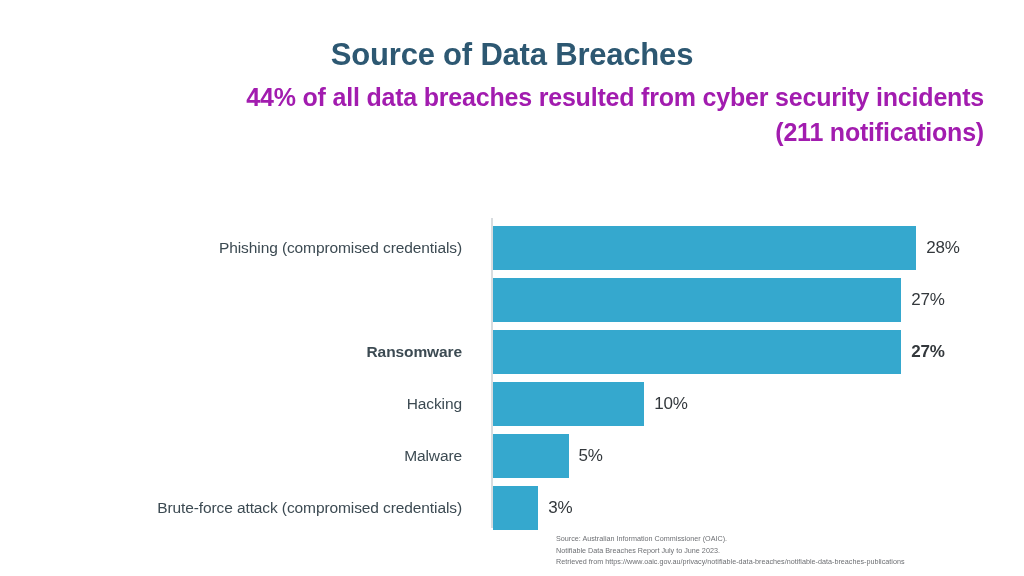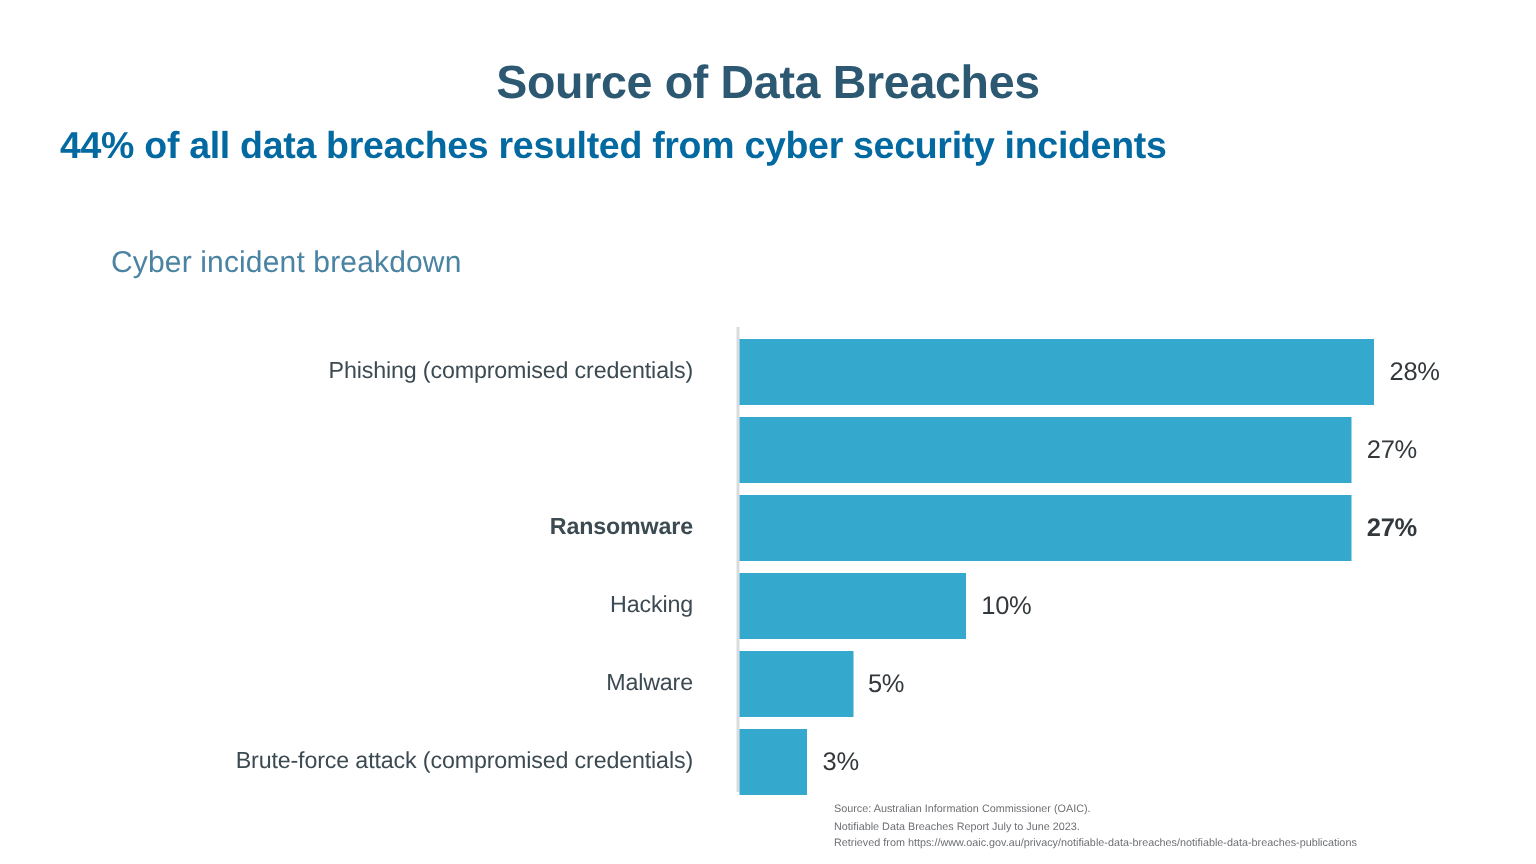--- a/index.html
+++ b/index.html
@@ -34,24 +34,24 @@
     letter-spacing: -0.2px;
     line-height: 1.1;
     margin-top: 16px;
   }
 
   .subtitle {
     position: absolute;
     left: 40px;
     top: 80px;
     width: 944px;
-    text-align: left;
+    text-align: right;
     font-size: 25px;
     font-weight: bold;
-    color: #0369a1;
+    color: #a21caf;
     line-height: 1.38;
     letter-spacing: -0.2px;
   }
 
   .section-label {
     position: absolute;
     left: 74px;
     top: 164px;
     font-size: 20px;
     font-weight: normal;
@@ -131,23 +131,23 @@
 </style>
 </head>
 <body>
 
 <div class="slide">
 
   <div class="title">Source of Data Breaches</div>
 
   <div class="subtitle">
     <span>44% of all data breaches resulted from cyber security incidents</span><br>
+    <span>(211 notifications)</span>
   </div>
 
-  <div class="section-label">Cyber incident breakdown</div>
 
   <div class="chart">
     <div class="axis-line"></div>
     <div id="bars-container">
         <div class="bar-row" style="top: 8px;">
           <div class="bar-label">Phishing (compromised credentials)</div>
           <div class="bar" style="width: 423.36px; background: rgb(53, 168, 206);"></div>
           <div class="bar-value" style="left: 926.36px;">28%</div>
         </div>
         <div class="bar-row" style="top: 60px;">

